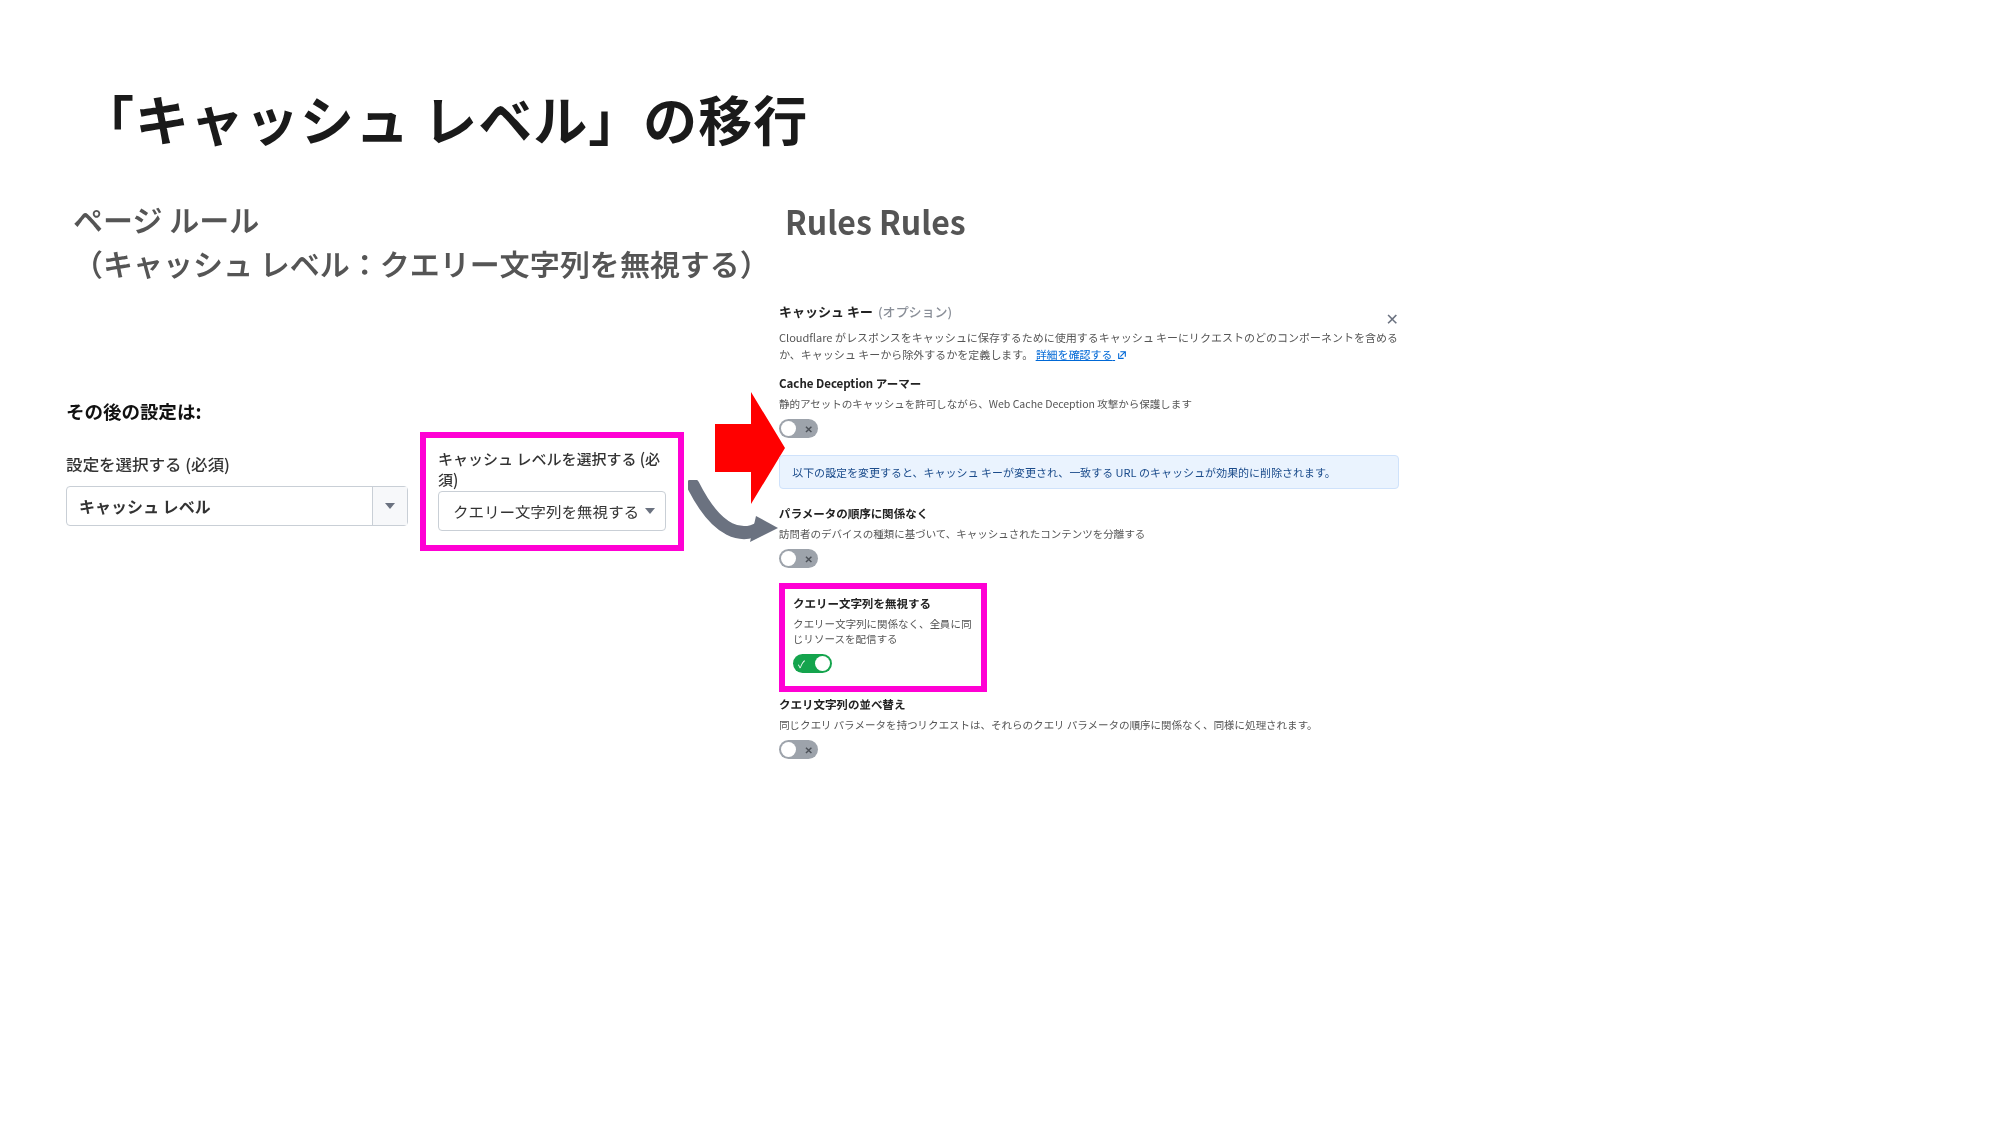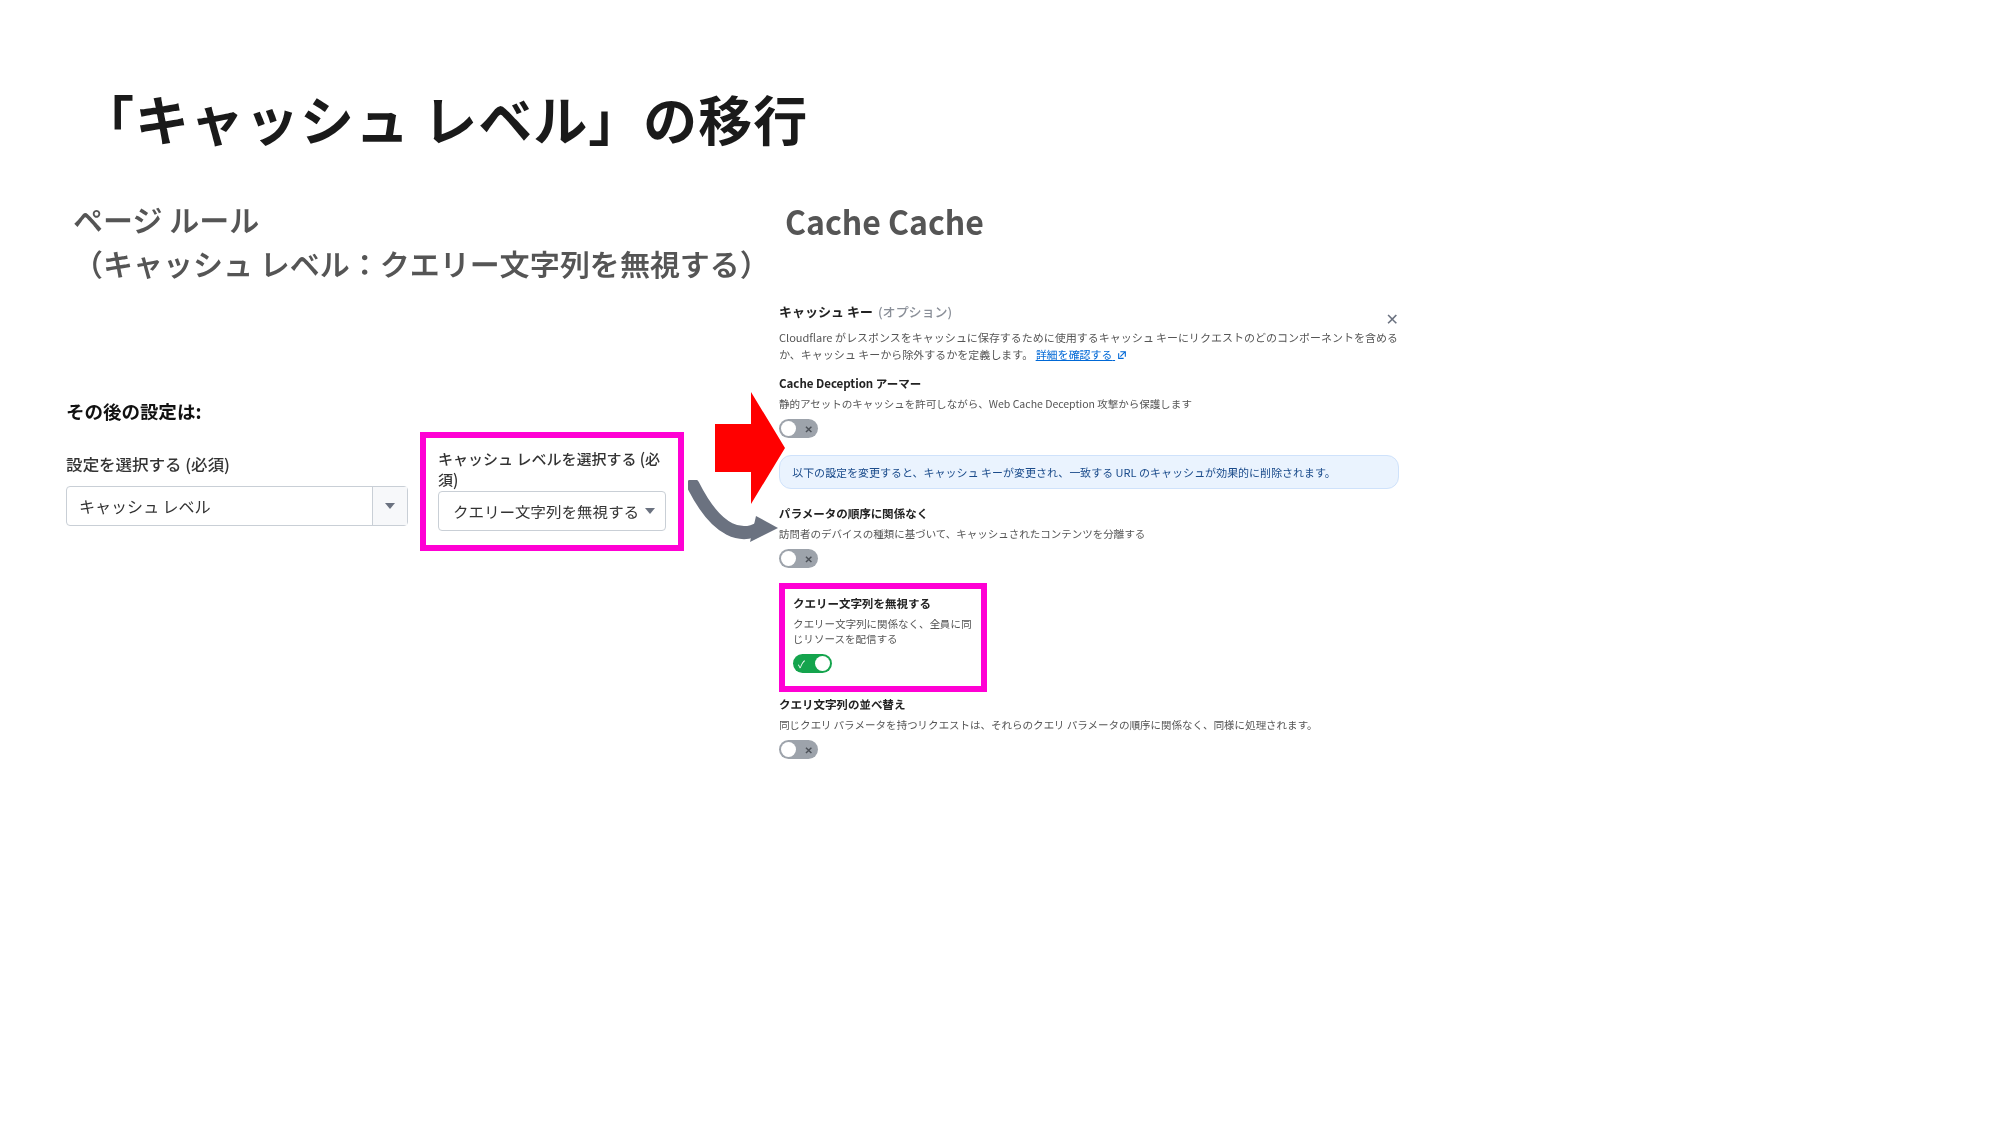--- a/index.html
+++ b/index.html
@@ -59,20 +59,21 @@
   .pr-select {
     margin-top: 10px;
     width: 342px;
     height: 40px;
     border: 1px solid #c9cfd6;
     border-radius: 4px;
     display: flex;
     align-items: stretch;
     background: #fff;
     box-sizing: border-box;
+    font-weight: bold;
   }
   .pr-select .txt {
     flex: 1;
     padding: 0 12px;
     font-size: 16px;
     color: #333;
     display: flex;
     align-items: center;
   }
   .pr-select .caret-box {
@@ -216,21 +217,21 @@
     transform: translateY(-50%);
     color: #fff;
     font-size: 10px;
     line-height: 1;
   }
   .info-banner {
     margin-top: 14px;
     padding: 8px 12px;
     background: #eaf3fe;
     border: 1px solid #cfe2fb;
-    border-radius: 12px;
+    border-radius: 4px;
     font-size: 11px;
     color: #1a4b8b;
   }
   .hl-right {
     margin-top: 12px;
     border: 6px solid #ff00d4;
     padding: 6px 8px 10px 8px;
     width: 208px;
     box-sizing: border-box;
   }
@@ -257,21 +258,21 @@
 </head>
 <body>
 
 <div class="slide-title">「キャッシュ レベル」の移行</div>
 
 <div class="left-subtitle">
   <span>ページ ルール</span><br>
   <span>（キャッシュ レベル：クエリー文字列を無視する）</span>
 </div>
 
-<div class="right-subtitle">Cache Cache</div>
+<div class="right-subtitle">Rules Rules</div>
 
 <div class="left-panel">
   <div class="pr-after">その後の設定は:</div>
   <div class="pr-label">設定を選択する (必須)</div>
   <div class="pr-select">
     <div class="txt">キャッシュ レベル</div>
     <div class="caret-box">
       <div class="caret-down"></div>
     </div>
   </div>

